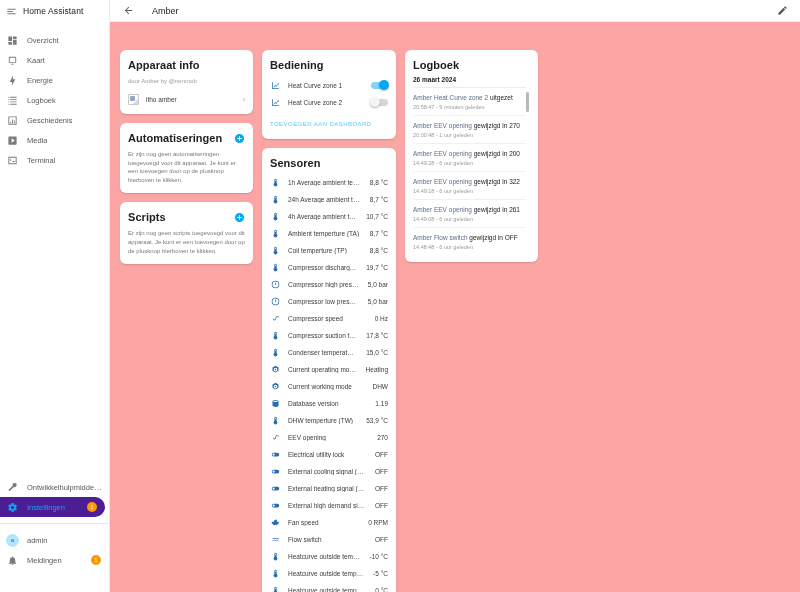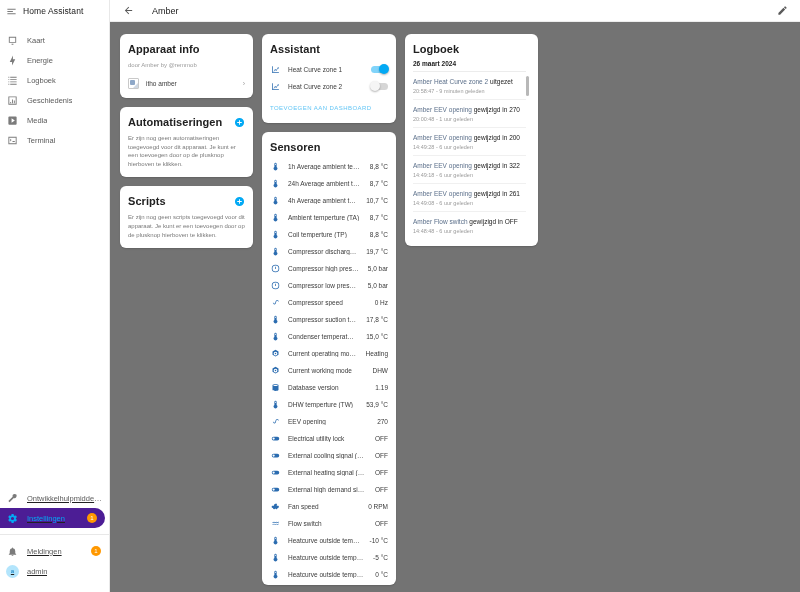--- a/index.html
+++ b/index.html
@@ -34,30 +34,30 @@
   .sb-item .ic { width: 13px; height: 13px; display:flex; align-items:center; justify-content:center; flex:0 0 13px; }
   .sb-item .lbl { white-space: nowrap; overflow: hidden; text-overflow: ellipsis; }
   .sb-item.active { background: #4c1d95; color: #03a9f4; border-radius: 0 12px 12px 0; margin-right: 4px; }
   .sb-item.active .ic svg { fill: #03a9f4; }
   .sb-divider { height:1px; background:#e8e8e8; margin: 6px 0; }
   .badge {
     position: absolute; right: 8px; width: 10px; height: 10px;
     border-radius: 50%; background: #ff9800; color: #fff;
     font-size: 6px; display: flex; align-items: center; justify-content: center;
   }
-  .sb-bottom { flex: 0 0 auto; padding-bottom: 11px; text-decoration: underline; }
+  .sb-bottom { flex: 0 0 auto; padding-bottom: 22px; }
   .avatar {
     width: 13px; height: 13px; border-radius: 50%; background: #b3e5fc;
     color: #0277bd; font-size: 6px; display:flex; align-items:center; justify-content:center;
   }
   svg { display:block; }
   .ic svg { fill: #7b7b7b; }
 
   
-  .main { flex: 1 1 auto; display: flex; flex-direction: column; background: #737373; height:592px; }
+  .main { flex: 1 1 auto; display: flex; flex-direction: column; background: #fca5a5; height:592px;gap:16px; }
   .topbar {
     height: 22px; flex: 0 0 22px; background: #fff;
     display: flex; align-items: center; padding: 0 10px;
     border-bottom: 1px solid #ededed;
   }
   .back-btn { width: 16px; height: 16px; display:flex; align-items:center; justify-content:center; }
   .page-title { font-size: 9px; margin-left: 16px; color: #212121; }
   .spacer { flex: 1 1 auto; }
   .edit-btn { width: 16px; height: 16px; display:flex; align-items:center; justify-content:center; }
 
@@ -175,20 +175,28 @@
             <path d="M3 6h18v2H3V6m0 5h12v2H3v-2m0 5h18v2H3v-2z"></path>
           </svg>
       </span>
       <span class="sb-title">Home Assistant</span>
     </div>
 
     <div class="sb-nav">
       <div class="sb-item">
         <span class="ic">
           <svg width="11" height="11" viewBox="0 0 24 24">
+              <path d="M3 3h8v10H3V3m10 0h8v6h-8V3M3 15h8v6H3v-6m10-4h8v10h-8V11z"></path>
+            </svg>
+        </span>
+        <span class="lbl">Overzicht</span>
+      </div>
+      <div class="sb-item">
+        <span class="ic">
+          <svg width="11" height="11" viewBox="0 0 24 24">
               <path d="M4 4h16v13H4V4m2 2v9h12V6H6m4 13h4v2h-4v-2z"></path>
             </svg>
         </span>
         <span class="lbl">Kaart</span>
       </div>
       <div class="sb-item">
         <span class="ic">
           <svg width="11" height="11" viewBox="0 0 24 24">
               <path d="M11 15H6l7-14v8h5l-7 14v-8z"></path>
             </svg>
@@ -242,31 +250,31 @@
         <span class="ic">
           <svg width="11" height="11" viewBox="0 0 24 24">
               <path d="M12 15.5A3.5 3.5 0 018.5 12 3.5 3.5 0 0112 8.5a3.5 3.5 0 013.5 3.5 3.5 3.5 0 01-3.5 3.5m7.4-2.5c.04-.33.06-.66.06-1s-.02-.67-.06-1l2.03-1.58a.5.5 0 00.12-.61l-1.92-3.32a.5.5 0 00-.59-.22l-2.39.96a7 7 0 00-1.73-1l-.36-2.54a.5.5 0 00-.48-.42h-3.84a.5.5 0 00-.48.42l-.36 2.54c-.63.26-1.2.6-1.73 1l-2.39-.96a.5.5 0 00-.59.22L2.8 8.81a.5.5 0 00.12.61L4.95 11a7.9 7.9 0 000 2l-2.03 1.58a.5.5 0 00-.12.61l1.92 3.32c.12.22.38.3.59.22l2.39-.96c.5.4 1.1.74 1.73 1l.36 2.54c.04.24.24.42.48.42h3.84c.24 0 .44-.18.48-.42l.36-2.54c.63-.27 1.2-.6 1.73-1l2.39.96c.22.08.47 0 .59-.22l1.92-3.32a.5.5 0 00-.12-.61L19.4 13z"></path>
             </svg>
         </span>
         <span class="lbl">Instellingen</span>
         <span class="badge">1</span>
       </div>
       <div class="sb-divider"></div>
       <div class="sb-item">
+        <span class="avatar">a</span>
+        <span class="lbl">admin</span>
+      </div>
+      <div class="sb-item">
         <span class="ic">
           <svg width="11" height="11" viewBox="0 0 24 24">
               <path d="M12 22a2 2 0 002-2h-4a2 2 0 002 2m6-6v-5a6 6 0 00-5-5.9V4a1 1 0 10-2 0v1.1A6 6 0 006 11v5l-2 2v1h16v-1l-2-2z"></path>
             </svg>
         </span>
         <span class="lbl">Meldingen</span>
         <span class="badge">1</span>
-      </div>
-      <div class="sb-item">
-        <span class="avatar">a</span>
-        <span class="lbl">admin</span>
       </div>
     </div>
   </nav>
 
   <div class="main">
 
     <div class="topbar">
       <span class="back-btn">
         <svg width="11" height="11" viewBox="0 0 24 24" fill="#5a5a5a">
             <path d="M20 11H7.8l5.6-5.6L12 4l-8 8 8 8 1.4-1.4L7.8 13H20v-2z"></path>
@@ -317,21 +325,21 @@
                 </svg>
             </span>
           </div>
           <div class="body-text">Er zijn nog geen scripts toegevoegd voor dit apparaat. Je kunt er een toevoegen door op de plusknop hierboven te klikken.</div>
         </div>
       </div>
 
       <div class="col col-2">
 
         <div class="card card-pad">
-          <div class="card-title">Assistant</div>
+          <div class="card-title">Bediening</div>
           <div style="margin-top:5px;">
             <div class="ctrl-row">
               <span class="ctrl-icon">
                 <svg width="9" height="9" viewBox="0 0 24 24">
                     <path d="M3 3v18h18v-2H5V3H3m15.5 3L14 13.5l-3-3L6.5 17H8l3-4 3 3 5-8.2V10h1.5V6h-4z"></path>
                   </svg>
               </span>
               <span class="ctrl-name">Heat Curve zone 1</span>
               <span class="toggle on">
                   <span class="knob"></span>

